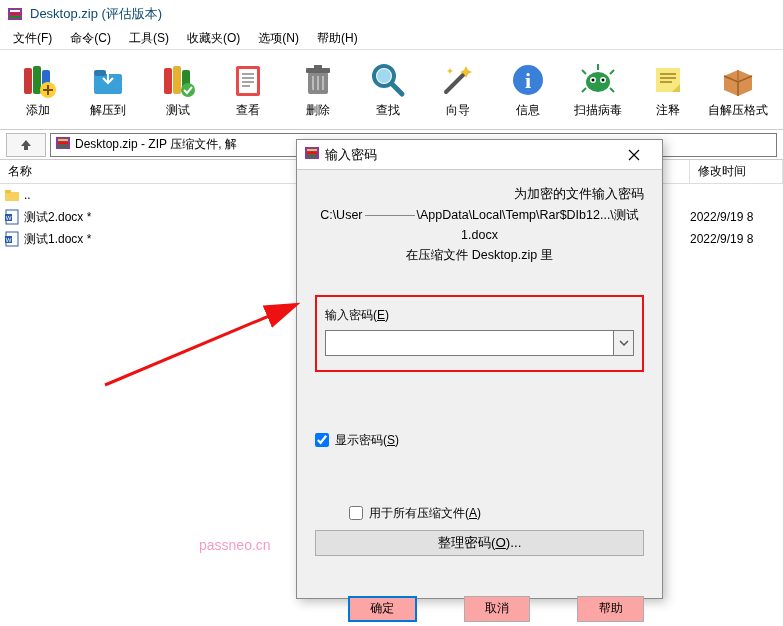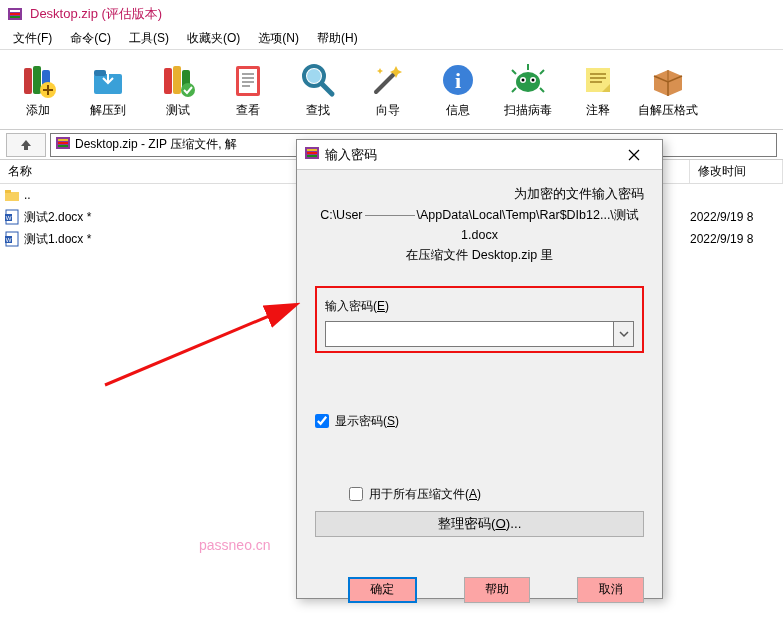--- a/index.html
+++ b/index.html
@@ -1,21 +1,21 @@
 <!DOCTYPE html>
 <html><head>
 <meta charset="utf-8">
 <style>
 * { box-sizing: border-box; margin: 0; padding: 0; }
 body { font-family: "Microsoft YaHei", "Segoe UI", sans-serif; font-size: 12px; background: #fff; overflow: hidden; width: 783px; height: 626px; position: relative; }
 
 
 .titlebar { height: 28px; background: #fff; display: flex; align-items: center; padding: 0 6px; gap: 6px; }
 .titlebar .icon svg { width: 18px; height: 18px; display: block; }
-.titlebar .title { color: #be185d; font-size: 13px; }
+.titlebar .title { color: #0c4a6e; font-size: 13px; }
 
 
 .menubar { height: 22px; display: flex; align-items: flex-start; padding: 0 4px; gap: 0; border-bottom: 1px solid #ddd; }
 .menubar .menuitem { padding: 2px 9px; cursor: default; }
 
 
 .toolbar { height: 80px; display: flex; align-items: center; padding: 4px 6px; border-bottom: 1px solid #ccc; gap: 6px; }
 .tbutton { display: flex; flex-direction: column; align-items: center; justify-content: center; width: 64px; height: 72px; cursor: default; }
 .tbutton .ticon { width: 40px; height: 40px; display: flex; align-items: center; justify-content: center; }
 .tbutton .tlabel { font-size: 12px; margin-top: 2px; }
@@ -44,21 +44,21 @@
 .dialog .dlg-titlebar { height: 30px; background: #fff; display: flex; align-items: center; padding: 0 6px; border-bottom: 1px solid #ccc; }
 .dialog .dlg-titlebar .dlg-icon svg { width: 18px; height: 18px; }
 .dialog .dlg-titlebar .dlg-title { margin-left: 4px; font-size: 13px; text-align: right; }
 .dialog .dlg-titlebar .spacer { flex: 1; }
 .dialog .dlg-titlebar .close { width: 44px; height: 28px; display: flex; align-items: center; justify-content: center; cursor: default; font-size: 16px; }
 
 .dlg-body { padding: 14px 18px; }
 .dlg-header { text-align: center; line-height: 1.6; font-size: 12.5px; }
 .dlg-header .line1 { font-size: 13px; text-align: right; }
 
-.field-group { border: 2px solid #e11; padding: 10px 8px 4px 8px; margin-top: 21px; }
+.field-group { border: 2px solid #e11; padding: 10px 8px 14px 8px; margin-top: 30px; }
 .field-label { margin-bottom: 6px; }
 .field-label .u { text-decoration: underline; }
 .combo { display: flex; height: 26px; }
 .combo input { flex: 1; border: 1px solid #7a7a7a; padding: 0 4px; font-size: 13px; outline: none; }
 .combo .drop { width: 20px; border: 1px solid #7a7a7a; border-left: none; display: flex; align-items: center; justify-content: center; background: #f0f0f0; cursor: default; }
 
 .chk-row { display: flex; align-items: center; gap: 6px; margin-top: 60px; }
 .chk-row input[type=checkbox] { width: 14px; height: 14px; }
 .chk-row .u { text-decoration: underline; }
 
@@ -135,20 +135,31 @@
   </div>
   <div class="tbutton">
     <div class="ticon">
         <svg width="40" height="40" viewBox="0 0 40 40">
           <rect x="8" y="6" width="24" height="30" rx="2" fill="#e84a4a"></rect>
           <rect x="11" y="9" width="18" height="24" fill="#fff"></rect>
           <path d="M14 14 h12 M14 18 h12 M14 22 h12 M14 26 h8" stroke="#888" stroke-width="1.5"></path>
         </svg>
       </div>
     <div class="tlabel">查看</div>
+  </div>
+  <div class="tbutton">
+    <div class="ticon">
+        <svg width="40" height="40" viewBox="0 0 40 40">
+          <rect x="10" y="12" width="20" height="22" rx="2" fill="#888"></rect>
+          <rect x="8" y="8" width="24" height="5" rx="1" fill="#666"></rect>
+          <rect x="16" y="5" width="8" height="4" fill="#666"></rect>
+          <path d="M15 16 v14 M20 16 v14 M25 16 v14" stroke="#bbb" stroke-width="2"></path>
+        </svg>
+      </div>
+    <div class="tlabel">删除</div>
   </div>
   <div class="tbutton">
     <div class="ticon">
         <svg width="40" height="40" viewBox="0 0 40 40">
           <circle cx="16" cy="16" r="10" fill="none" stroke="#2a7a9a" stroke-width="4"></circle>
           <circle cx="16" cy="16" r="7" fill="#a0d8f0"></circle>
           <path d="M24 24 l10 10" stroke="#2a7a9a" stroke-width="5" stroke-linecap="round"></path>
         </svg>
       </div>
     <div class="tlabel">查找</div>
@@ -322,22 +333,22 @@
         <span>用于所有压缩文件(</span><span class="u">A</span><span>)</span>
       </label>
     </div>
 
     <button class="managebtn">
       <span>整理密码(</span><span style="text-decoration:underline">O</span><span>)...</span>
     </button>
 
     <div class="btn-row">
       <button class="primary">确定</button>
+      <button>取消</button>
       <button>帮助</button>
-      <button>取消</button>
     </div>
   </div>
 </div>
 
 <svg class="arrow-svg" width="210" height="180">
   <defs>
       <marker id="ah" markerWidth="12" markerHeight="12" refX="10" refY="4" orient="auto">
         <path d="M0 0 L12 4 L0 8 z" fill="#e11"></path>
       </marker>
     </defs>

